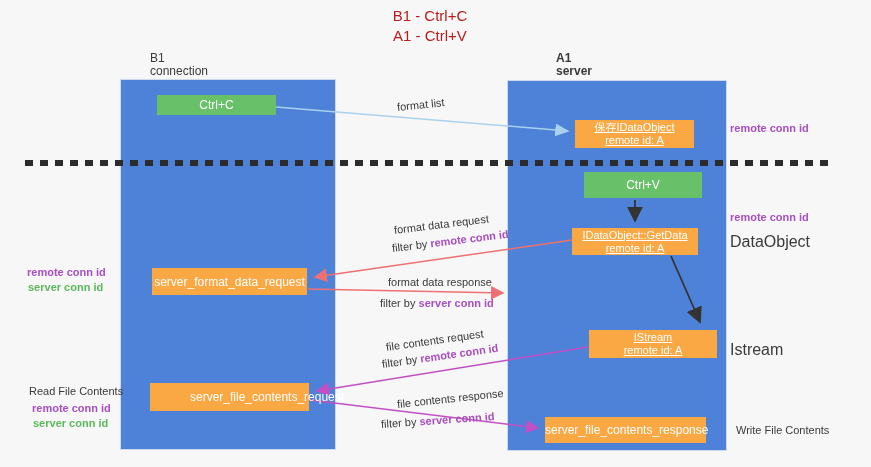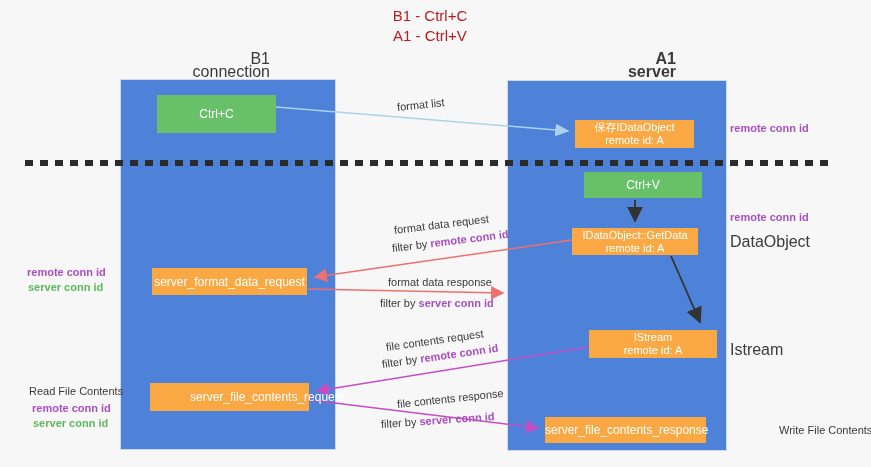--- a/index.html
+++ b/index.html
@@ -1,35 +1,35 @@
 <!DOCTYPE html>
 <html><head>
 <meta charset="utf-8">
 <style>
   html,body{margin:0;padding:0;}
   body{background:#e9e9e9;font-family:"Liberation Sans","DejaVu Sans",sans-serif;}
   .canvas{position:relative;width:871px;height:467px;background:#f7f7f7;overflow:hidden;}
 
   .abs{position:absolute;}
   .title{left:290px;top:6px;width:280px;text-align:center;font-size:15px;line-height:20px;color:#b91c1c;}
-  .col-header{font-size:16px;line-height:13px;text-align:right;color:#3a3a3a;}
+  .col-header{font-size:12px;line-height:13px;text-align:left;color:#3a3a3a;}
   .col-header.left{left:150px;top:52px;width:120px;}
   .col-header.right{left:556px;top:52px;width:120px;font-weight:bold;}
 
   .column{background:#4d82d8;border:1px solid #cdd9ec;box-sizing:border-box;}
   .column.left{left:120px;top:79px;width:216px;height:371px;}
   .column.right{left:507px;top:80px;width:220px;height:371px;}
 
   .node{box-sizing:border-box;color:#fff;text-align:center;display:flex;flex-direction:column;justify-content:center;}
   .node.green{background:#68c168;}
   .node.orange{background:#f9a843;}
   .fs12{font-size:12px;}
-  .fs11{font-size:11px;line-height:13px;}
-
-  .n-ctrlc{left:157px;top:95px;width:119px;height:38px;}
+  .fs11{font-size:11px;line-height:13px;text-decoration:underline;}
+
+  .n-ctrlc{left:157px;top:95px;width:119px;height:20px;}
   .n-save{left:575px;top:120px;width:119px;height:28px;}
   .n-ctrlv{left:576px;top:172px;width:118px;height:26px;margin-left:8px;}
   .n-getdata{left:572px;top:228px;width:126px;height:27px;}
   .n-freq{left:152px;top:268px;width:155px;height:27px;}
   .n-fresp{left:510px;top:281px;width:155px;height:27px;}
   .n-istream{left:589px;top:330px;width:128px;height:28px;}
   .n-creq{left:150px;top:383px;width:159px;height:28px;padding-left:40px;}
   .n-cresp{left:545px;top:417px;width:161px;height:26px;}
 
   .flabel{font-size:11px;color:#3a3a3a;white-space:nowrap;transform-origin:left center;}
@@ -169,21 +169,21 @@
   </div>
   <div class="abs side purple" style="left:730px;top:211px;">
     <span>remote conn id</span>
   </div>
   <div class="abs side darktxt fs12s" style="left:730px;top:233px;">
     <span>DataObject</span>
   </div>
   <div class="abs side darktxt fs12s" style="left:730px;top:341px;">
     <span>Istream</span>
   </div>
-  <div class="abs side darktxt" style="left:736px;top:424px;margin-left:43px;">
+  <div class="abs side darktxt" style="left:736px;top:424px;">
     <span>Write File Contents</span>
   </div>
 
   <div class="abs side purple" style="left:27px;top:266px;">
     <span>remote conn id</span>
   </div>
   <div class="abs side greentxt" style="left:28px;top:281px;">
     <span>server conn id</span>
   </div>
   <div class="abs side darktxt" style="left:29px;top:385px;">

